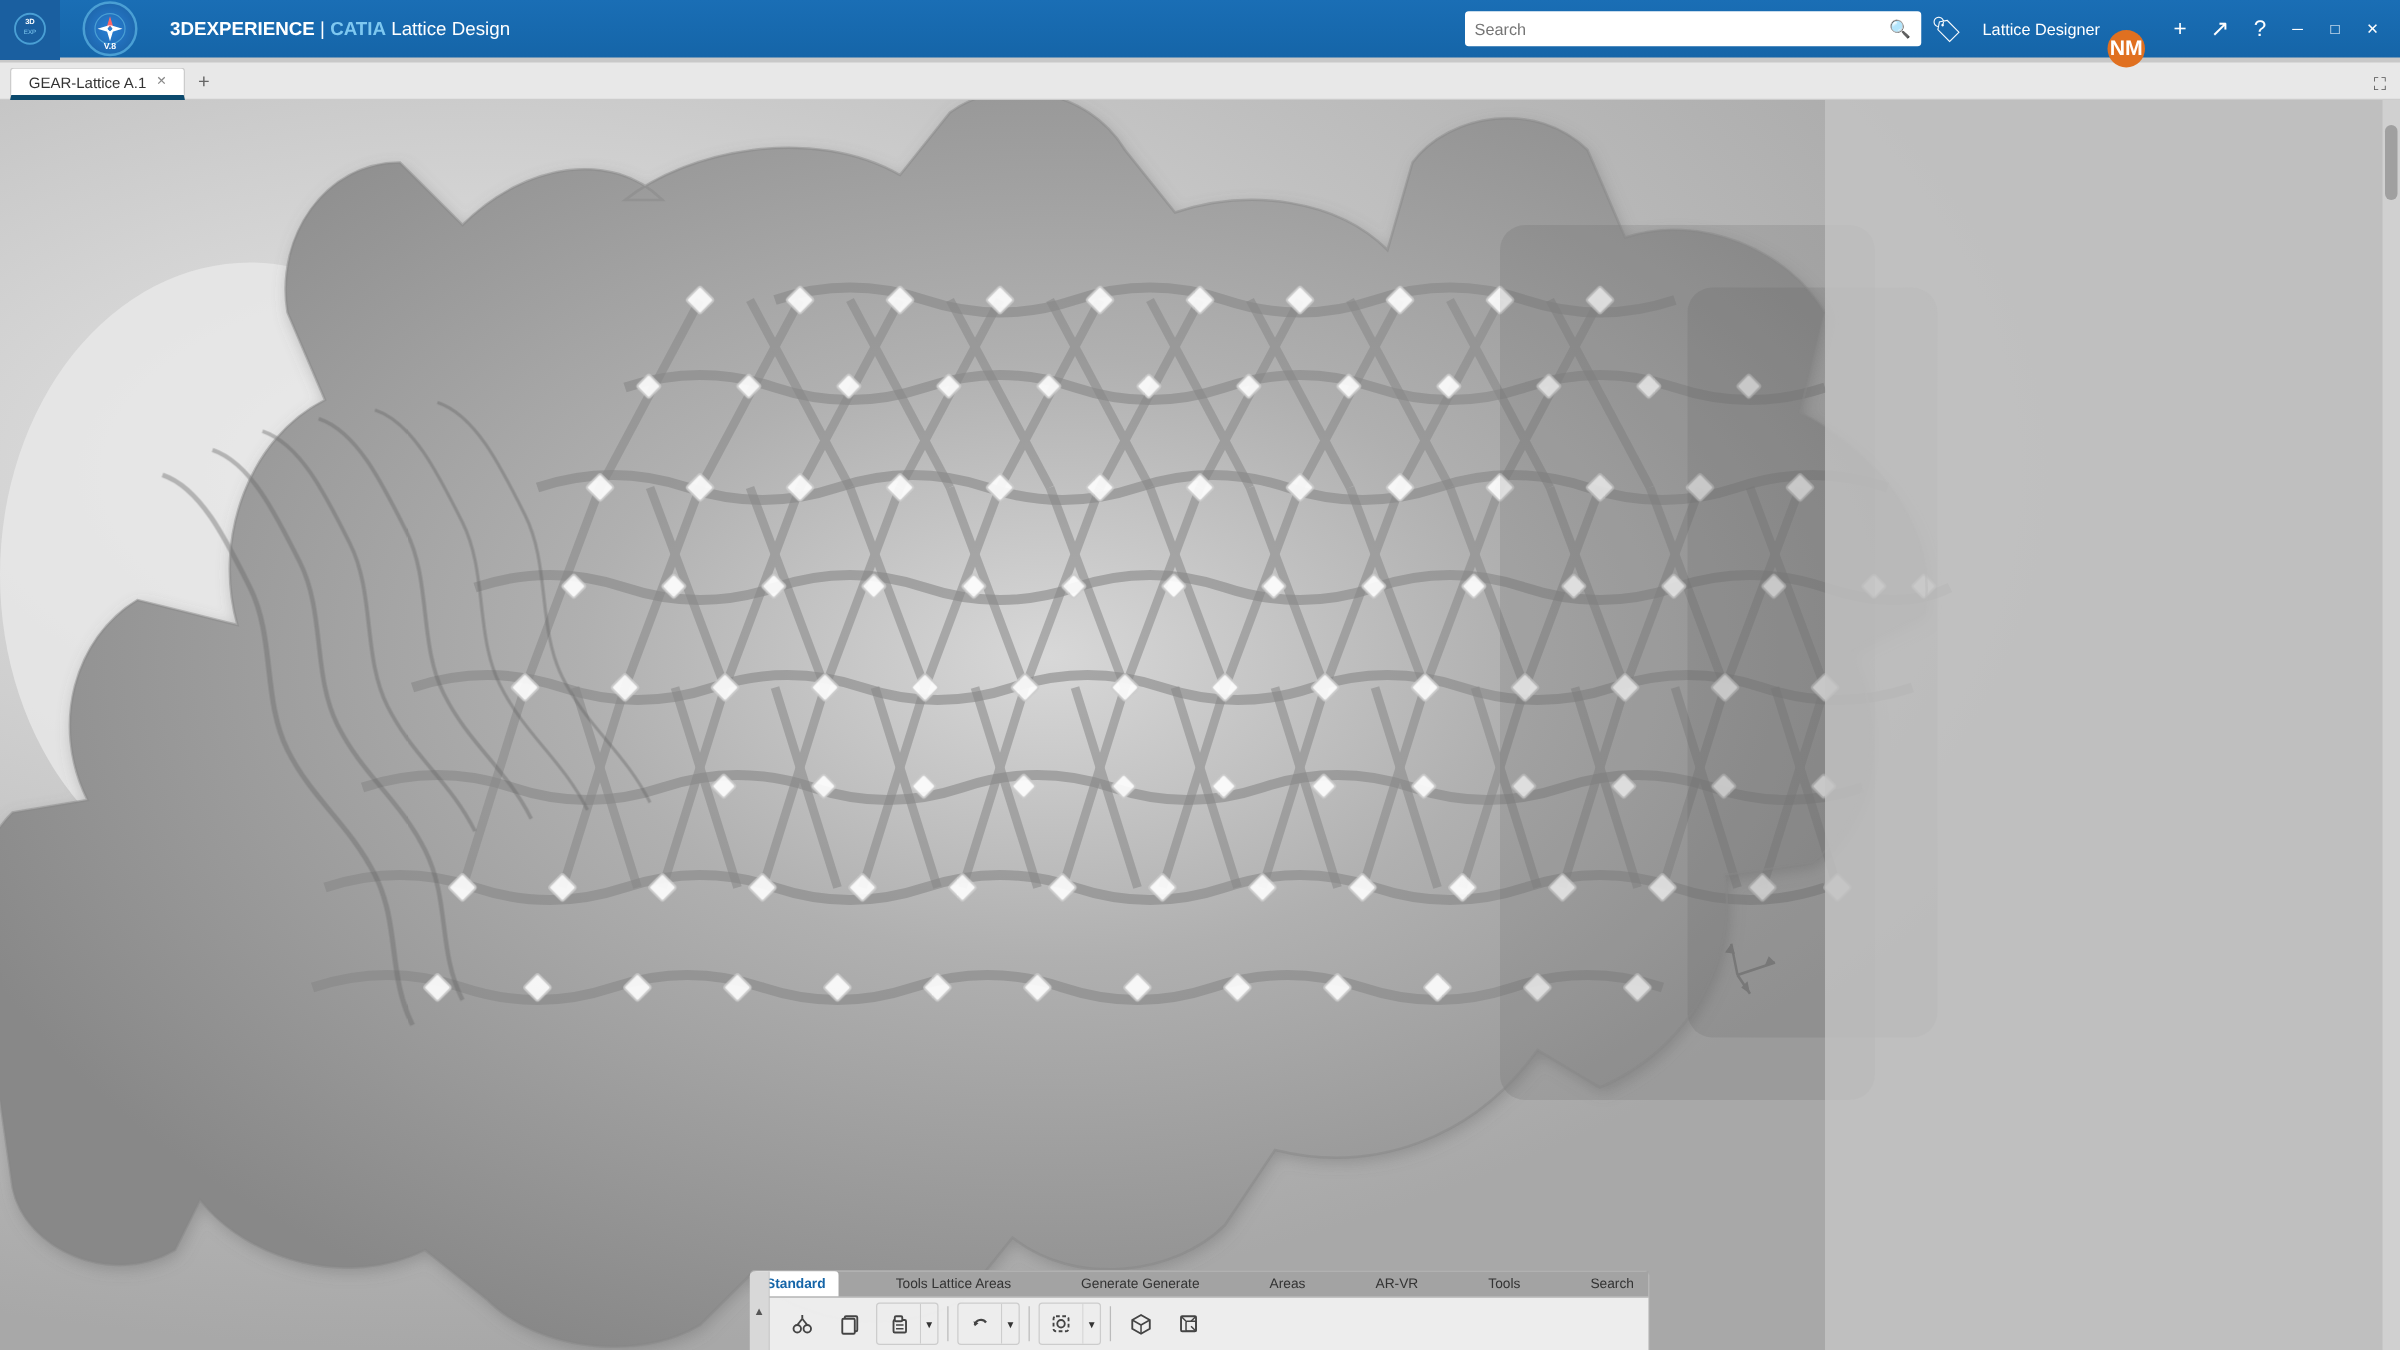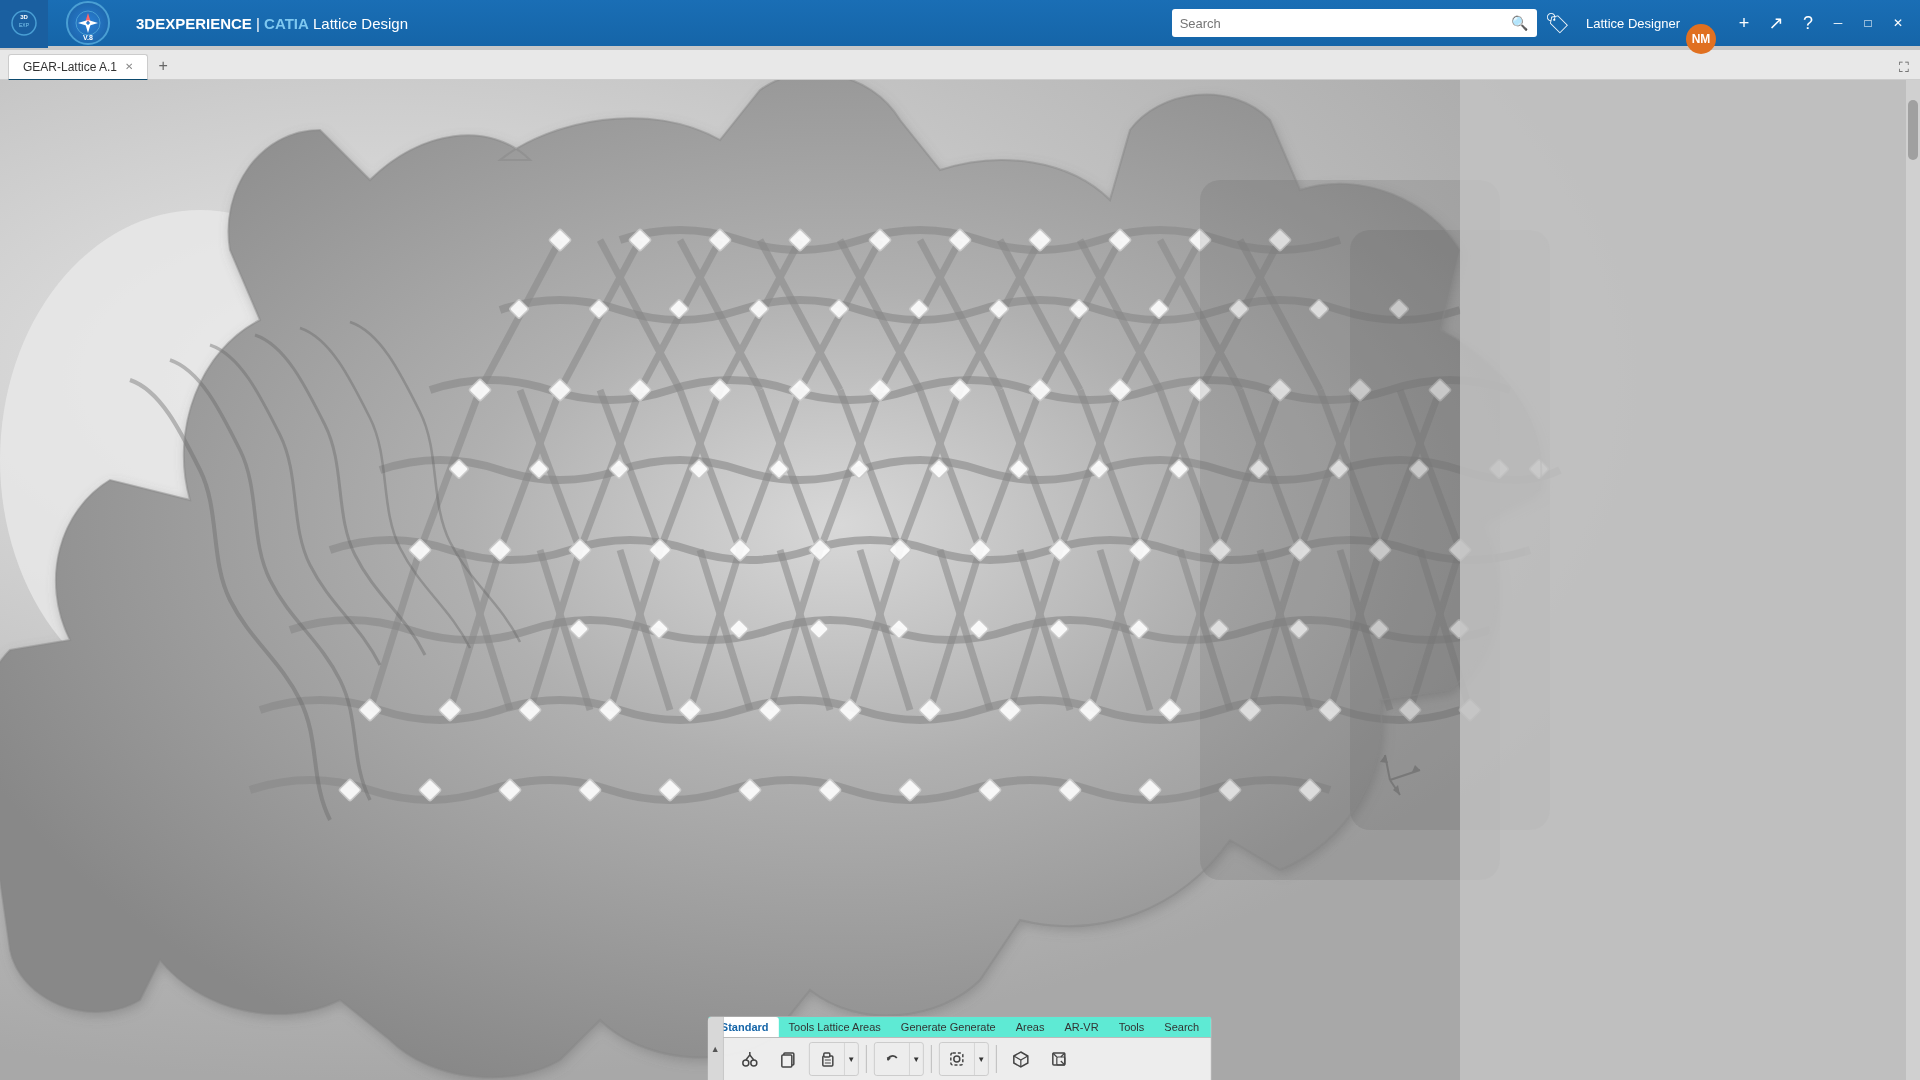--- a/index.html
+++ b/index.html
@@ -137,21 +137,21 @@
     }
     .user-avatar {
       width: 30px;
       height: 30px;
       border-radius: 50%;
       background: #e07020;
       display: flex;
       align-items: center;
       justify-content: center;
       color: white;
-      font-size: 12px;
+      font-size: 17px;
       font-weight: bold;
       margin-top: 32px;
     }
     .header-action-btn {
       background: none;
       border: none;
       color: white;
       cursor: pointer;
       font-size: 18px;
       width: 32px;
@@ -183,21 +183,21 @@
       display: flex;
       align-items: center;
       gap: 8px;
       font-size: 12px;
       color: #333;
       cursor: pointer;
       margin-left: 8px;
     }
     .tab-item.active {
       background: white;
-      border-bottom: 1px solid #0c4a6e;
+      border-bottom: 4px solid #0c4a6e;
       margin-bottom: -1px;
       z-index: 1;
     }
     .tab-close {
       font-size: 10px;
       color: #888;
       cursor: pointer;
       line-height: 1;
     }
     .tab-add {
@@ -245,23 +245,24 @@
       transform: translateX(-50%);
       background: rgba(240, 240, 240, 0.97);
       border: 1px solid #aaa;
       border-bottom: none;
       border-radius: 4px 4px 0 0;
       z-index: 200;
       min-width: 360px;
     }
     .toolbar-tabs {
       display: flex;
-      background: #5eead4;
+      background: #a3a3a3;
       border-bottom: 1px solid #bbb;
       padding: 0 2px;
+      gap: 36px;
     }
     .toolbar-tab {
       padding: 4px 10px;
       font-size: 11px;
       color: #333;
       cursor: pointer;
       border-radius: 3px 3px 0 0;
     }
     .toolbar-tab.active {
       background: white;

